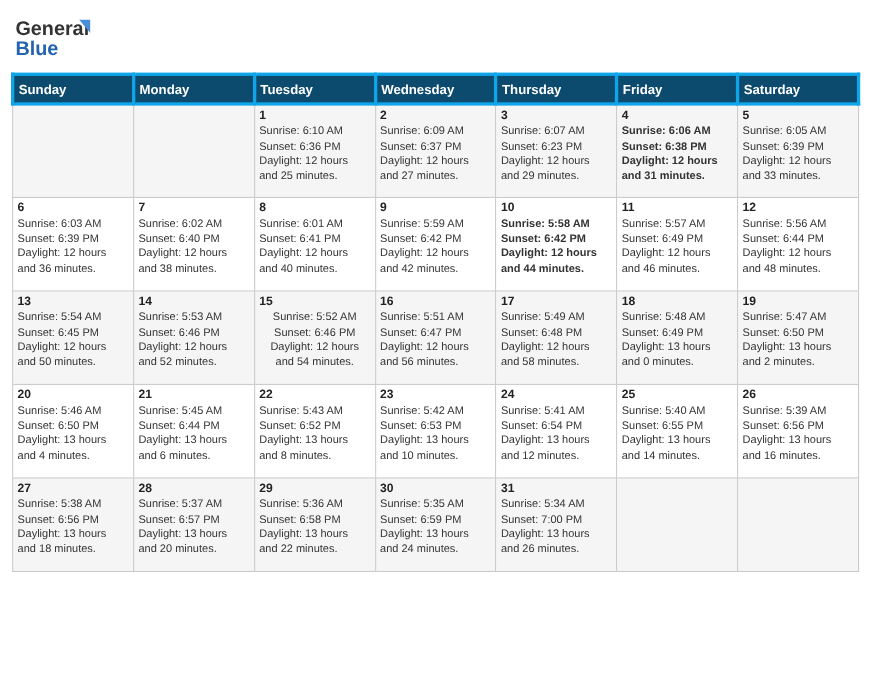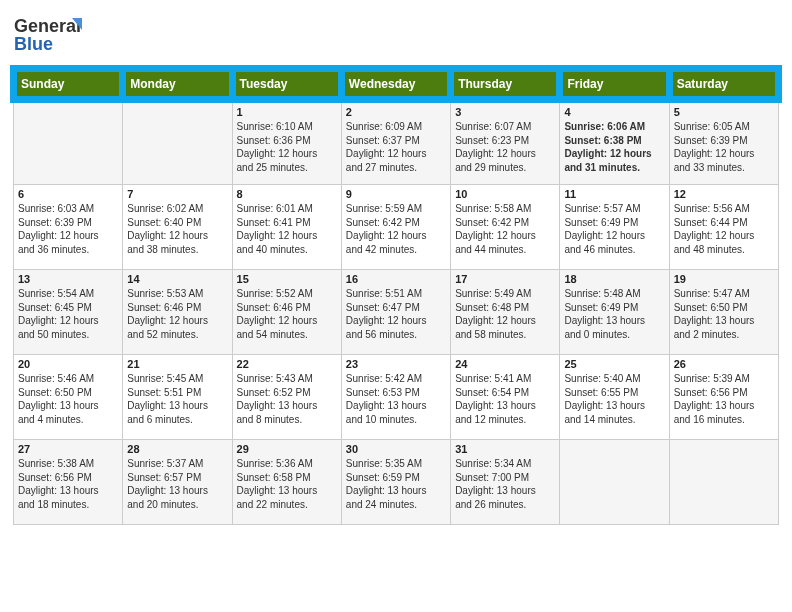--- a/index.html
+++ b/index.html
@@ -37,26 +37,26 @@
       font-size: 15px;
       color: #444;
       font-weight: normal;
     }
     table {
       width: 100%;
       border-collapse: collapse;
       table-layout: fixed;
     }
     thead tr th {
-      background-color: #4d7c0f;
+      background-color: #0c4a6e;
       color: #fff;
       font-size: 12px;
       font-weight: bold;
       padding: 5px 4px;
-      border: 7px solid #0ea5e9;
+      border: 3px solid #0ea5e9;
       text-align: left;
     }
     tbody tr td {
       border: 1px solid #ccc;
       vertical-align: top;
       padding: 3px 4px;
       font-size: 9px;
       color: #222;
       min-height: 70px;
       height: 85px;
@@ -172,21 +172,21 @@
         </td>
         <td>
           <span class="day-num">9</span>
           <div class="day-info" style="white-space: pre-line;">Sunrise: 5:59 AM
 Sunset: 6:42 PM
 Daylight: 12 hours
 and 42 minutes.</div>
         </td>
         <td>
           <span class="day-num">10</span>
-          <div class="day-info" style="white-space: pre-line;">Sunrise: 5:58 AM
+          <div class="day-info" style="white-space: pre-line; font-weight: bold;">Sunrise: 5:58 AM
 Sunset: 6:42 PM
 Daylight: 12 hours
 and 44 minutes.</div>
         </td>
         <td>
           <span class="day-num">11</span>
           <div class="day-info" style="white-space: pre-line;">Sunrise: 5:57 AM
 Sunset: 6:49 PM
 Daylight: 12 hours
 and 46 minutes.</div>
@@ -209,21 +209,21 @@
         </td>
         <td>
           <span class="day-num">14</span>
           <div class="day-info" style="white-space: pre-line;">Sunrise: 5:53 AM
 Sunset: 6:46 PM
 Daylight: 12 hours
 and 52 minutes.</div>
         </td>
         <td>
           <span class="day-num">15</span>
-          <div class="day-info" style="white-space: pre-line;">Sunrise: 5:52 AM
+          <div class="day-info" style="white-space: pre-line; text-align: center;">Sunrise: 5:52 AM
 Sunset: 6:46 PM
 Daylight: 12 hours
 and 54 minutes.</div>
         </td>
         <td>
           <span class="day-num">16</span>
           <div class="day-info" style="white-space: pre-line;">Sunrise: 5:51 AM
 Sunset: 6:47 PM
 Daylight: 12 hours
 and 56 minutes.</div>
@@ -254,21 +254,21 @@
         <td>
           <span class="day-num">20</span>
           <div class="day-info" style="white-space: pre-line;">Sunrise: 5:46 AM
 Sunset: 6:50 PM
 Daylight: 13 hours
 and 4 minutes.</div>
         </td>
         <td>
           <span class="day-num">21</span>
           <div class="day-info" style="white-space: pre-line;">Sunrise: 5:45 AM
-Sunset: 5:51 PM
+Sunset: 6:44 PM
 Daylight: 13 hours
 and 6 minutes.</div>
         </td>
         <td>
           <span class="day-num">22</span>
           <div class="day-info" style="white-space: pre-line;">Sunrise: 5:43 AM
 Sunset: 6:52 PM
 Daylight: 13 hours
 and 8 minutes.</div>
         </td>

